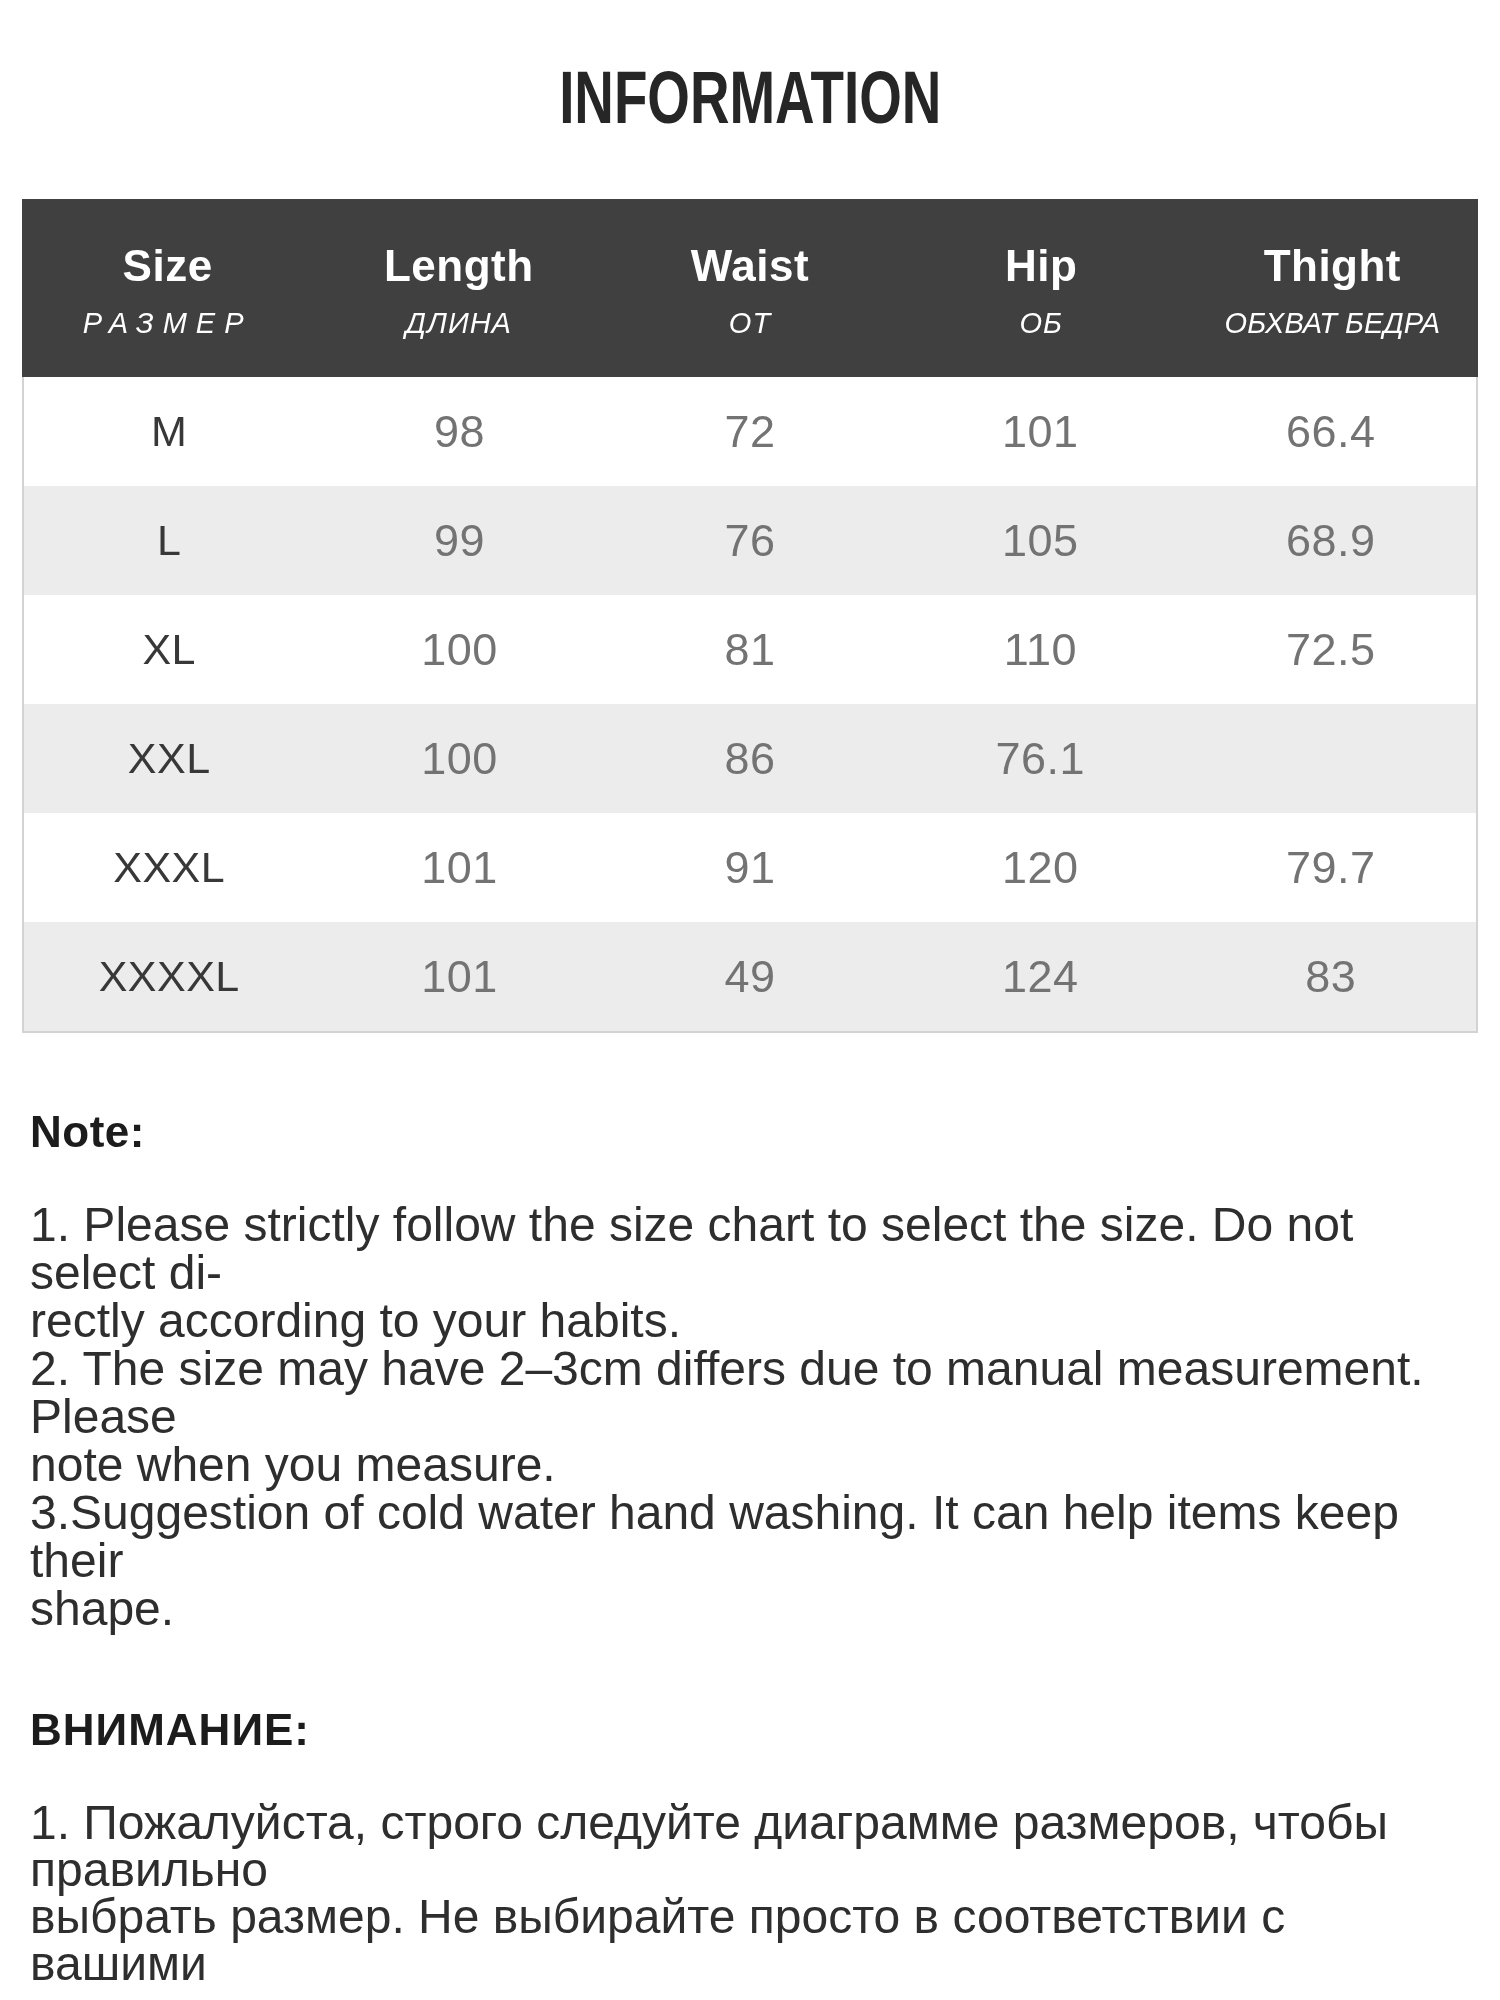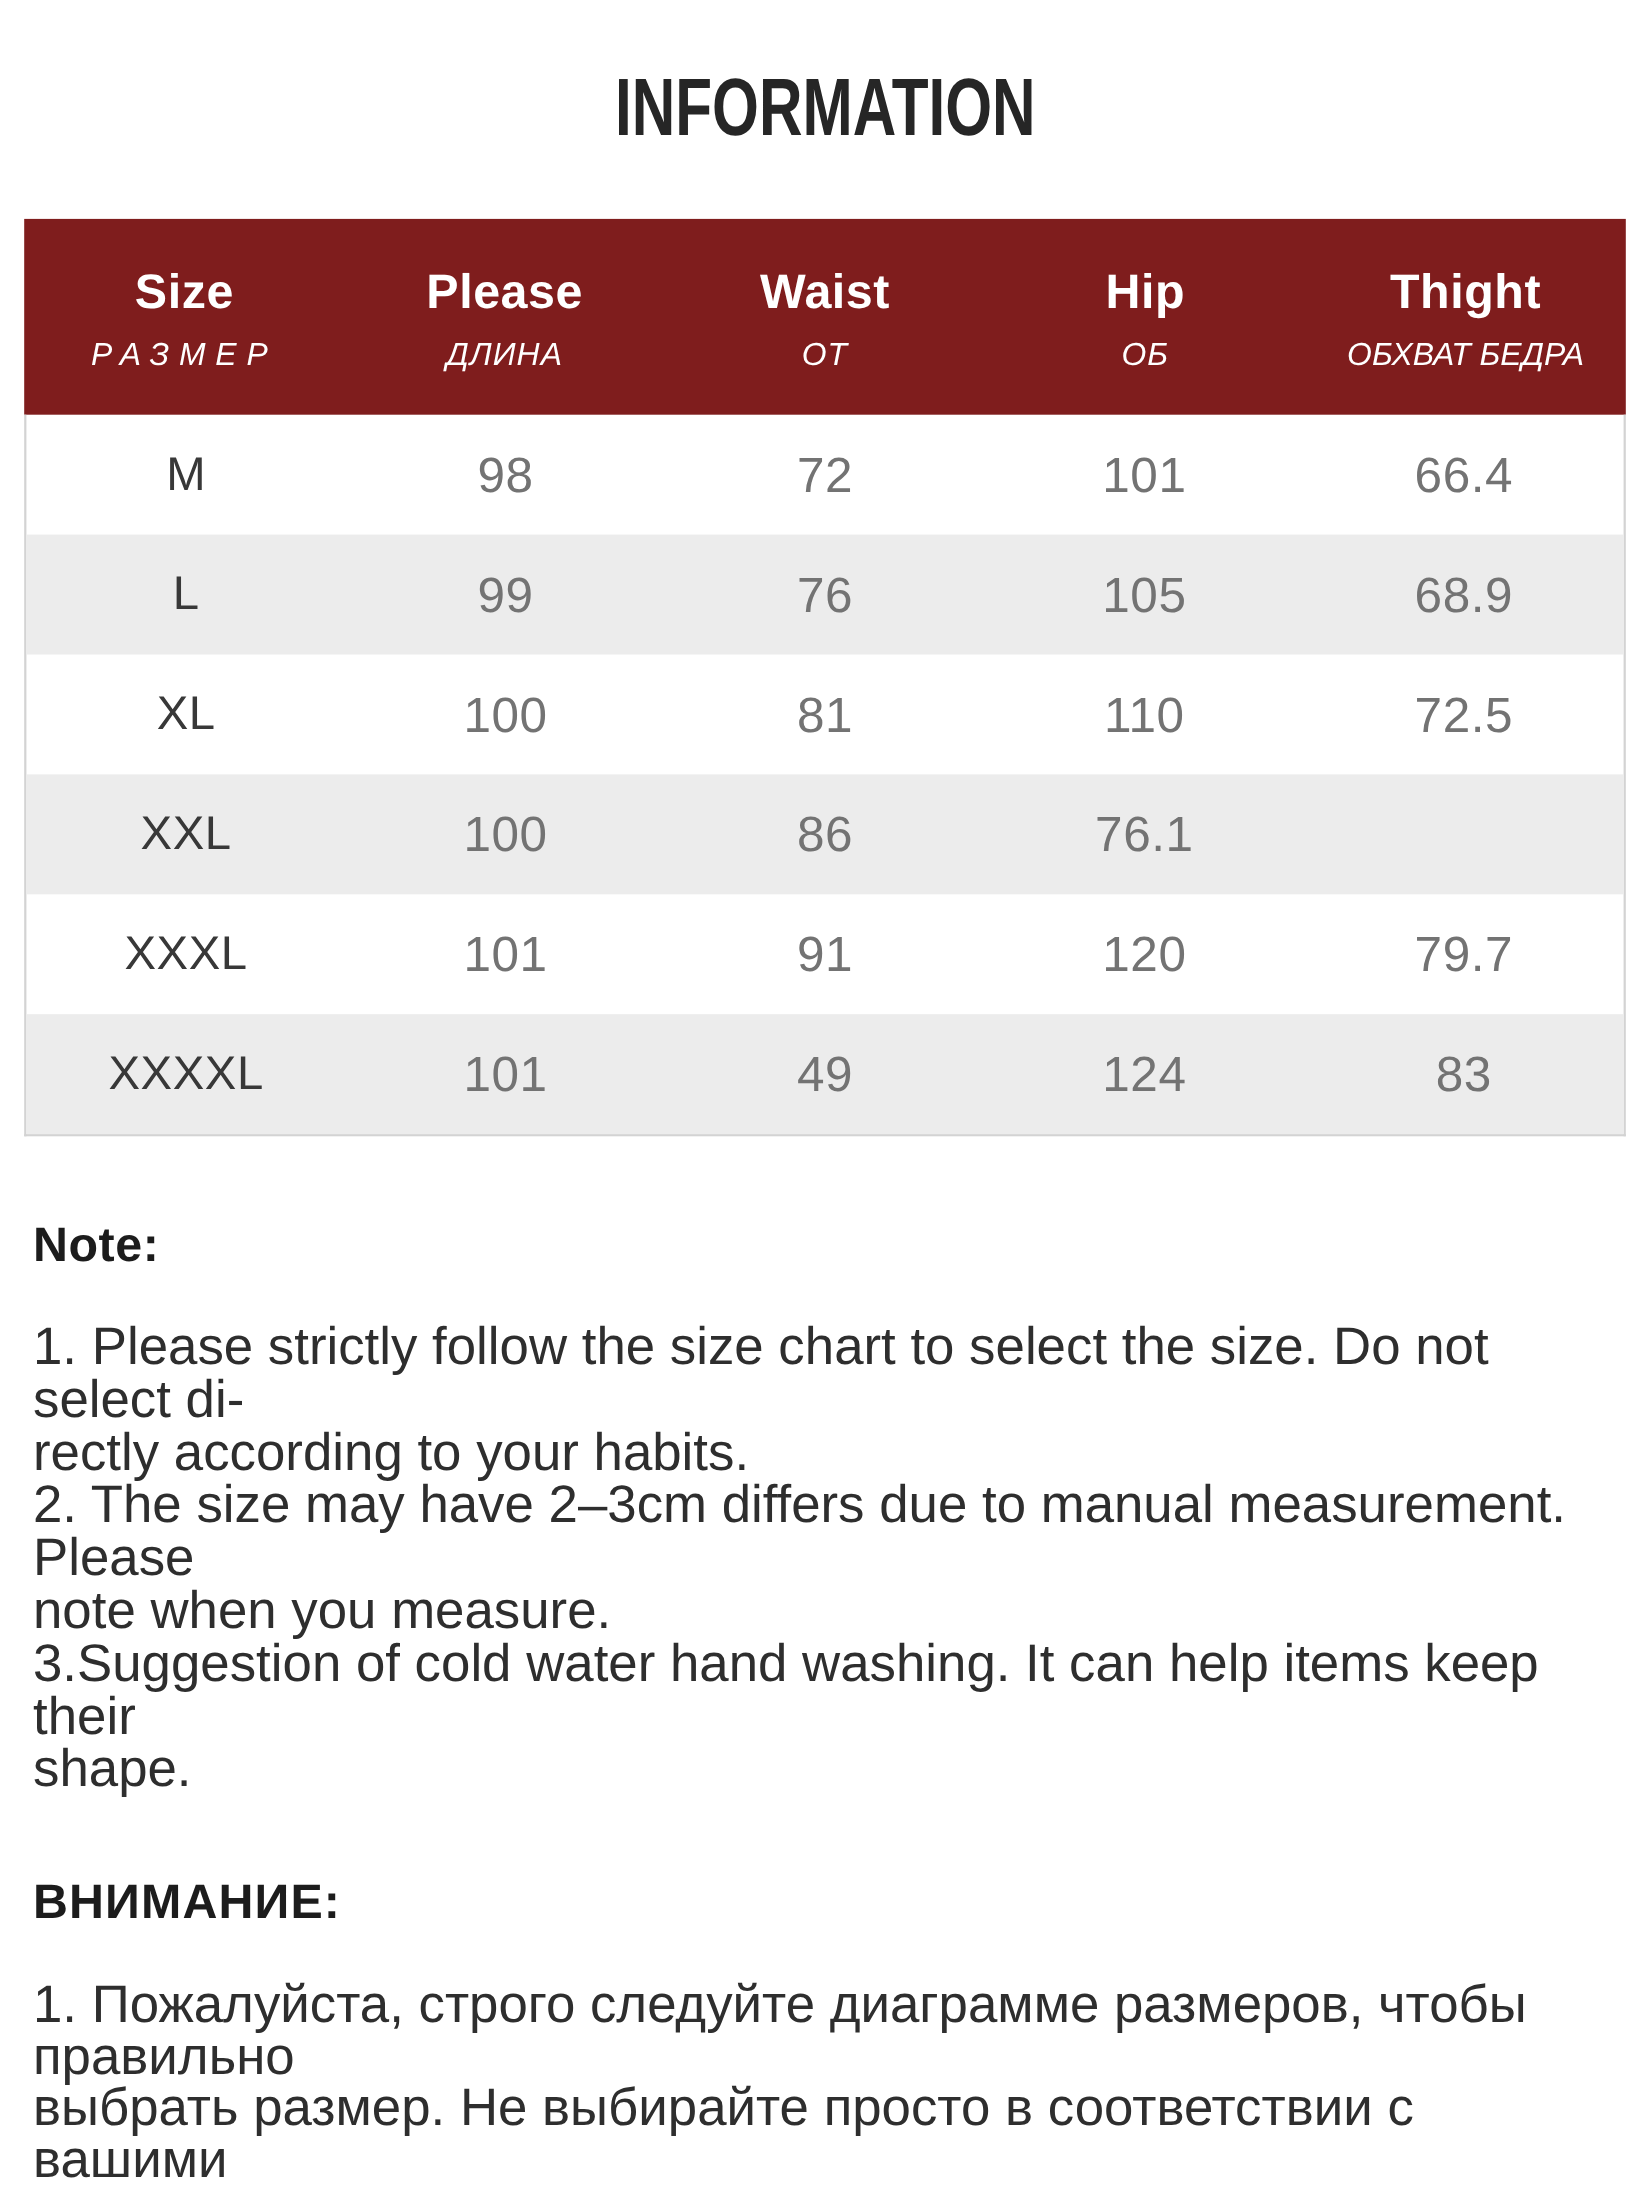--- a/index.html
+++ b/index.html
@@ -28,21 +28,21 @@
     transform: scaleX(0.74);
     transform-origin: center;
     white-space: nowrap;
   }
 
   
   .size-chart {
     margin: 64px 22px 0 22px; 
   }
   .thead {
-    background: #7f1d1d;
+    background: #404040;
     color: #ffffff;
     height: 178px;
     display: flex;
   }
   .thead .col {
     width: 20%;
     display: flex;
     flex-direction: column;
     align-items: center;
     justify-content: flex-start;
@@ -128,21 +128,21 @@
   <span class="title">INFORMATION</span>
 </div>
 
 <div class="size-chart">
   <div class="thead">
     <div class="col">
       <div class="en">Size</div>
       <div class="ru">РАЗМЕР</div>
     </div>
     <div class="col">
-      <div class="en">Please</div>
+      <div class="en">Length</div>
       <div class="ru">ДЛИНА</div>
     </div>
     <div class="col">
       <div class="en">Waist</div>
       <div class="ru">ОТ</div>
     </div>
     <div class="col">
       <div class="en">Hip</div>
       <div class="ru">ОБ</div>
     </div>

